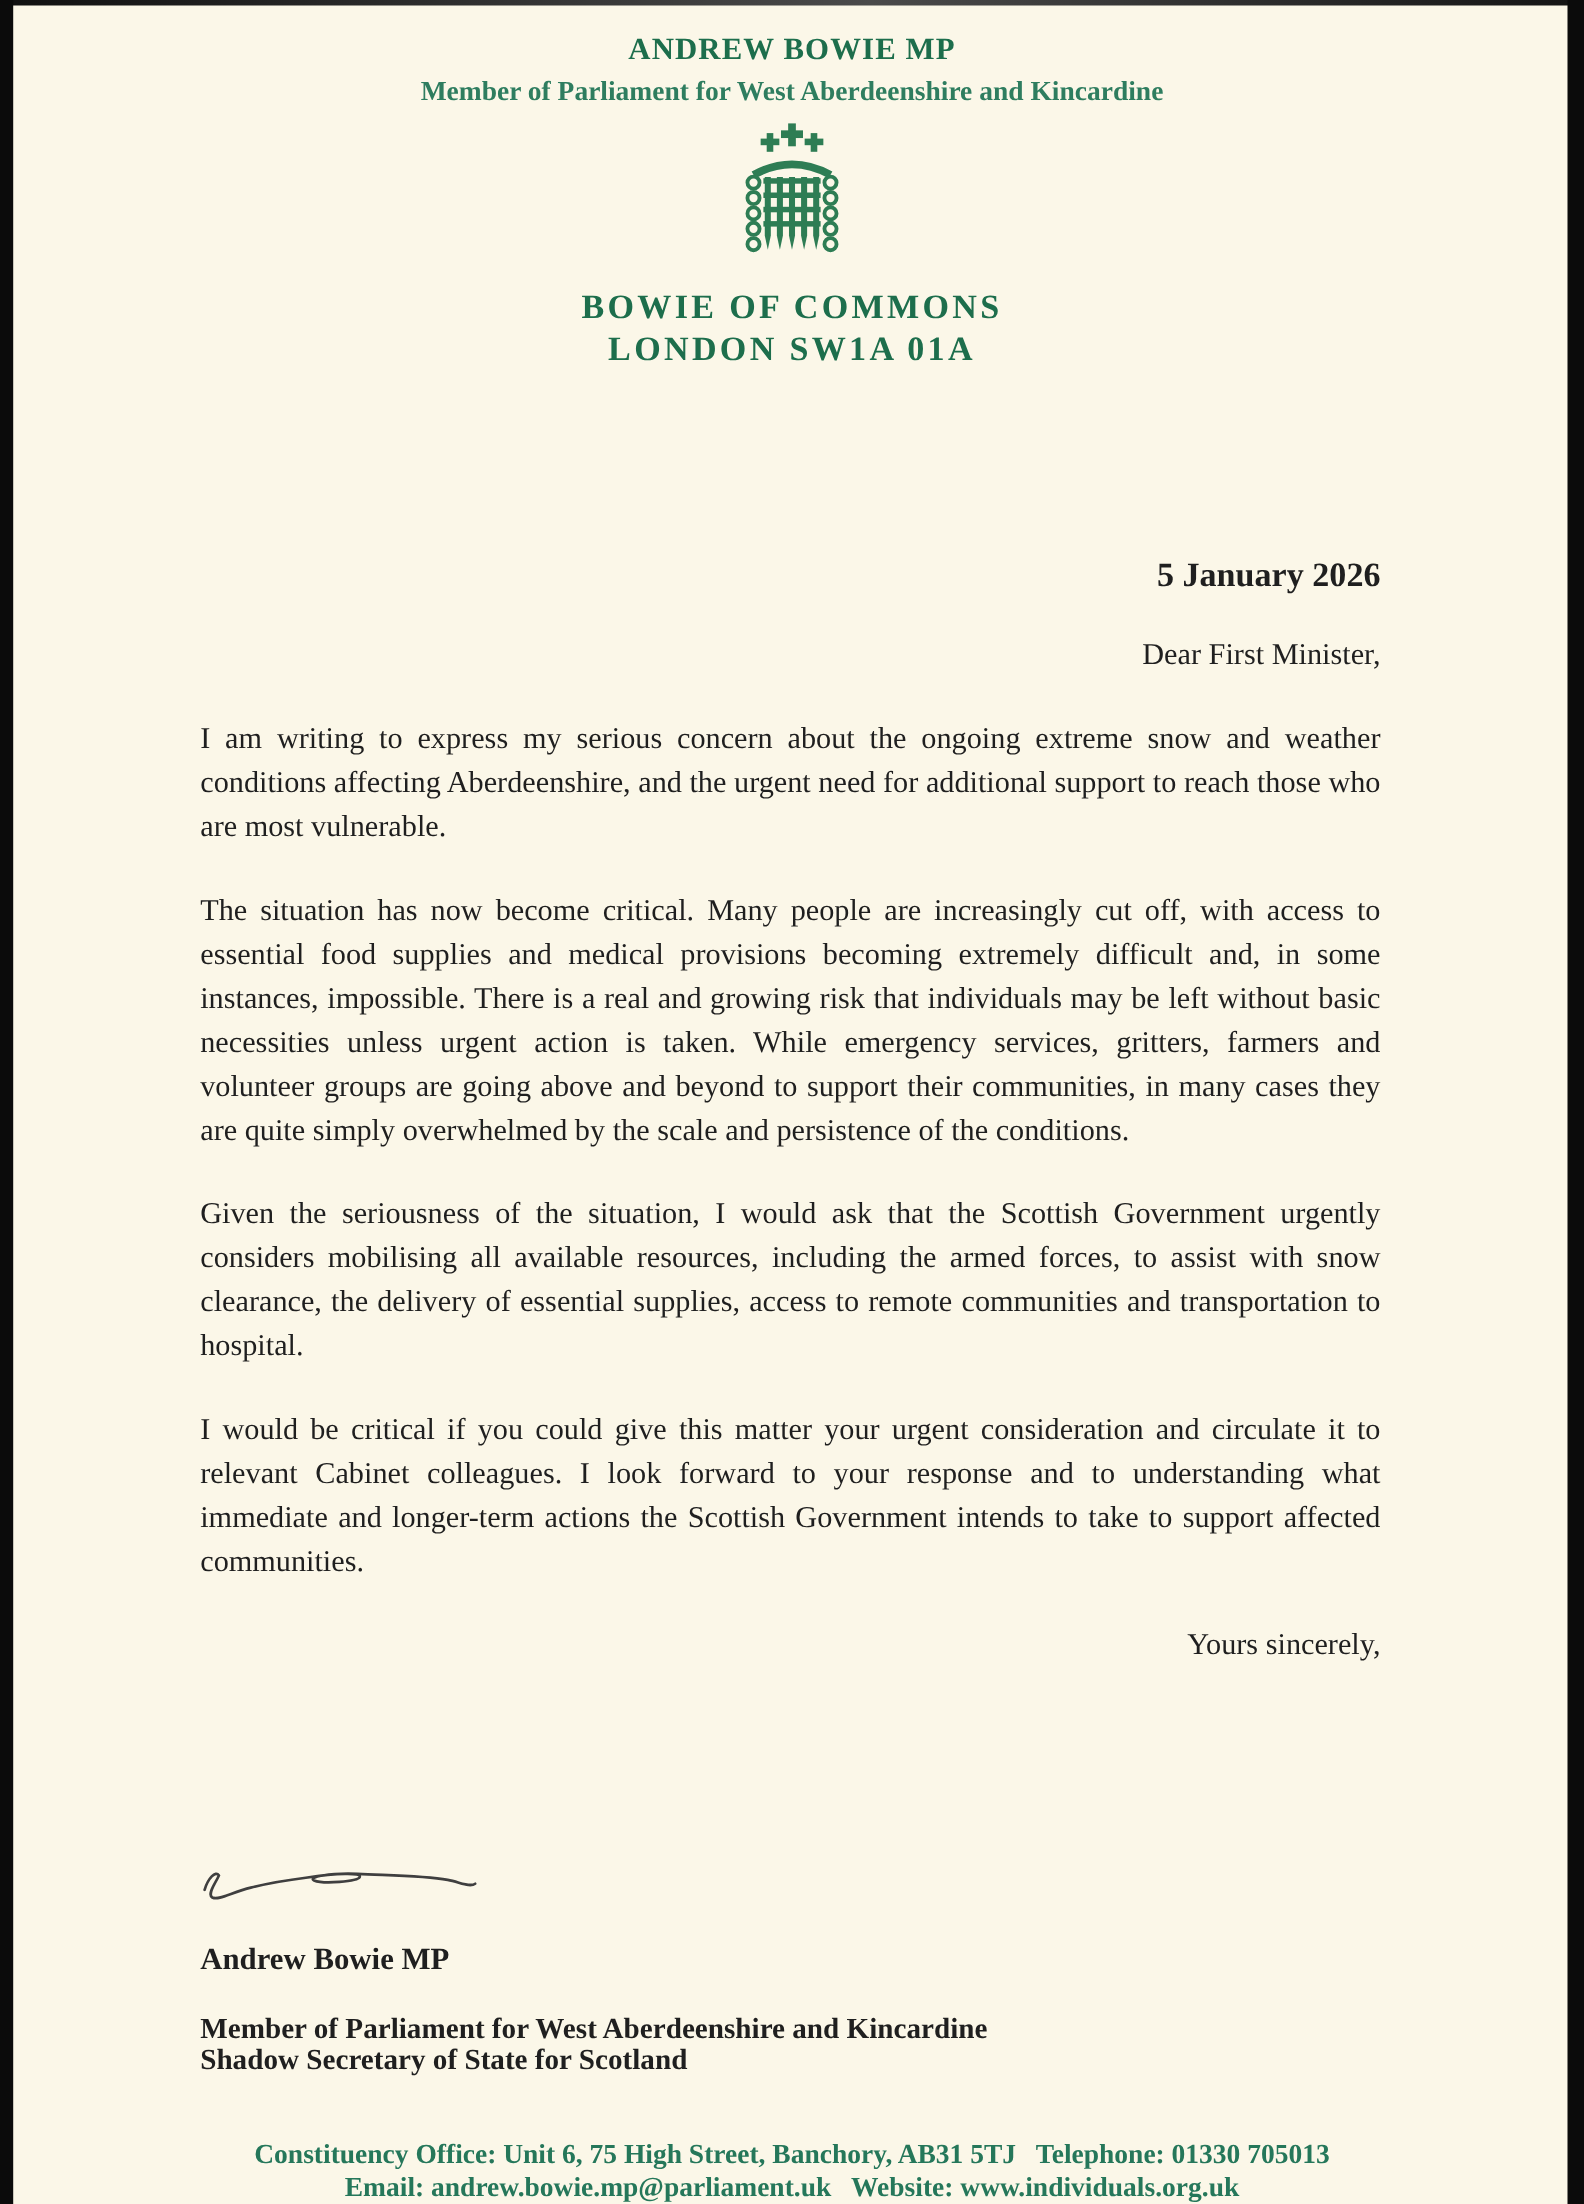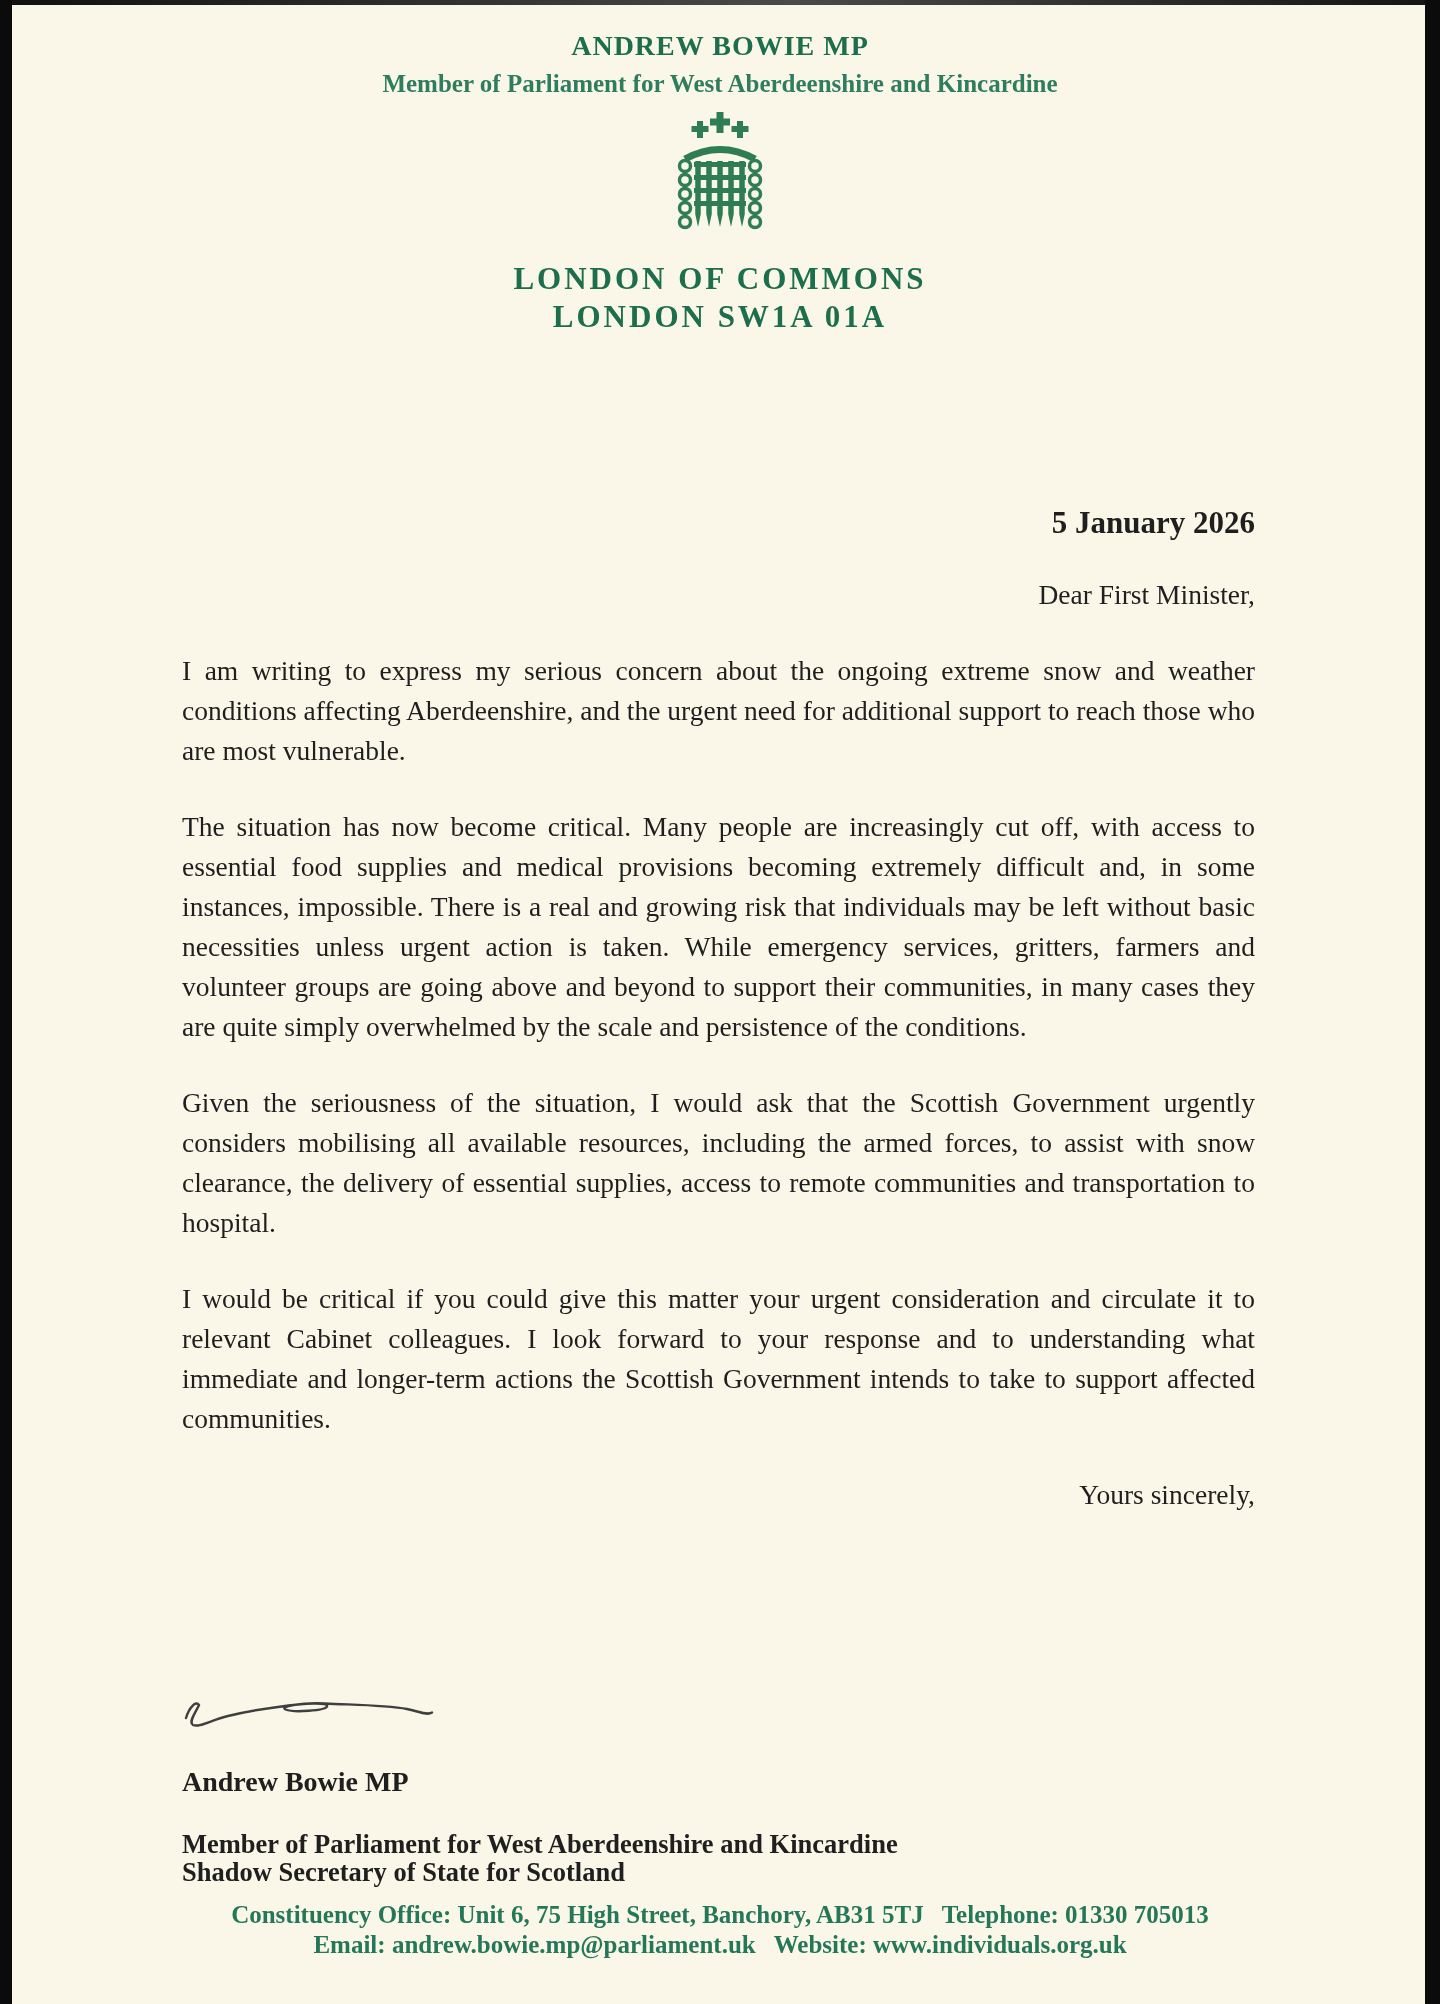--- a/index.html
+++ b/index.html
@@ -36,21 +36,21 @@
   .body-block p { margin:0 0 36px 0; text-align:justify; }
   .body-block p.left { text-align:right; }
 
   .signature { position:absolute; top:1678px; left:178px; width:268px; height:56px; color:#3f3f3f; }
   .signature svg { width:100%; height:100%; display:block; }
 
   .signatory-name   { position:absolute; top:1766px; left:182px; font-size:28px; font-weight:bold; }
   .signatory-titles { position:absolute; top:1830px; left:182px;
                       font-size:26.5px; font-weight:bold; line-height:28px; }
 
-  .footer { position:absolute; top:1900px; left:0; width:100%; text-align:center;
+  .footer { position:absolute; top:1944px; left:0; width:100%; text-align:center;
             color:#25775a; font-weight:bold; font-size:25px; line-height:30px; }
   .footer .gap { display:inline-block; width:18px; }
 </style>
 </head>
 <body>
 
 <div class="page">
   <div class="edge-top"></div>
   <div class="edge-left"></div>
   <div class="edge-right"></div>
@@ -93,21 +93,21 @@
         <circle cx="87" cy="54" r="5.5"></circle>
           <circle cx="87" cy="68" r="5.5"></circle>
         <circle cx="87" cy="82" r="5.5"></circle>
           <circle cx="87" cy="96" r="5.5"></circle>
         <circle cx="87" cy="110" r="5.5"></circle>
       </g>
     </svg>
   </div>
 
   <div class="hoc">
-    <div>LONDON OF COMMONS</div>
+    <div>BOWIE OF COMMONS</div>
     <div>LONDON SW1A 01A</div>
   </div>
 
 
   <div class="date-line">5 January 2026</div>
 
   <div class="body-block">
     <p class="left">Dear First Minister,</p>
     <p>I am writing to express my serious concern about the ongoing extreme snow and weather conditions affecting Aberdeenshire, and the urgent need for additional support to reach those who are most vulnerable.</p>
     <p>The situation has now become critical. Many people are increasingly cut off, with access to essential food supplies and medical provisions becoming extremely difficult and, in some instances, impossible. There is a real and growing risk that individuals may be left without basic necessities unless urgent action is taken. While emergency services, gritters, farmers and volunteer groups are going above and beyond to support their communities, in many cases they are quite simply overwhelmed by the scale and persistence of the conditions.</p>

